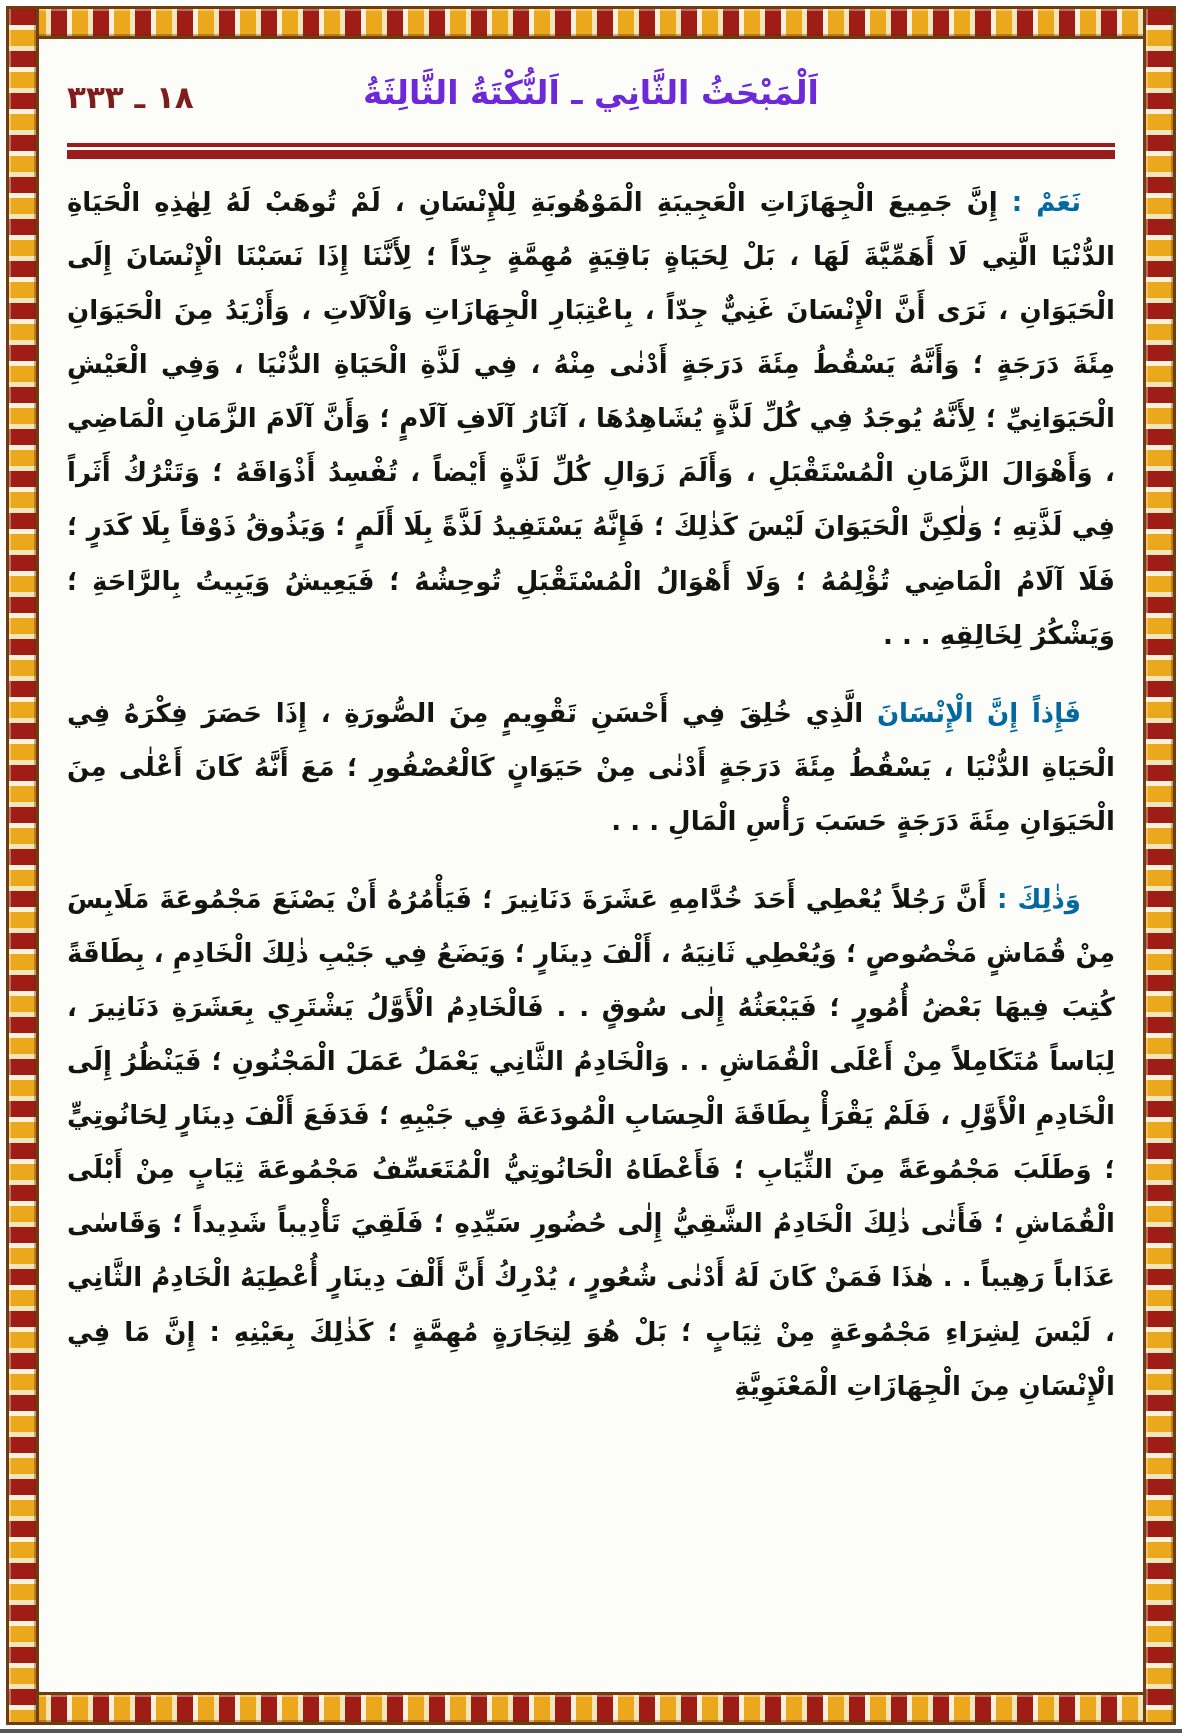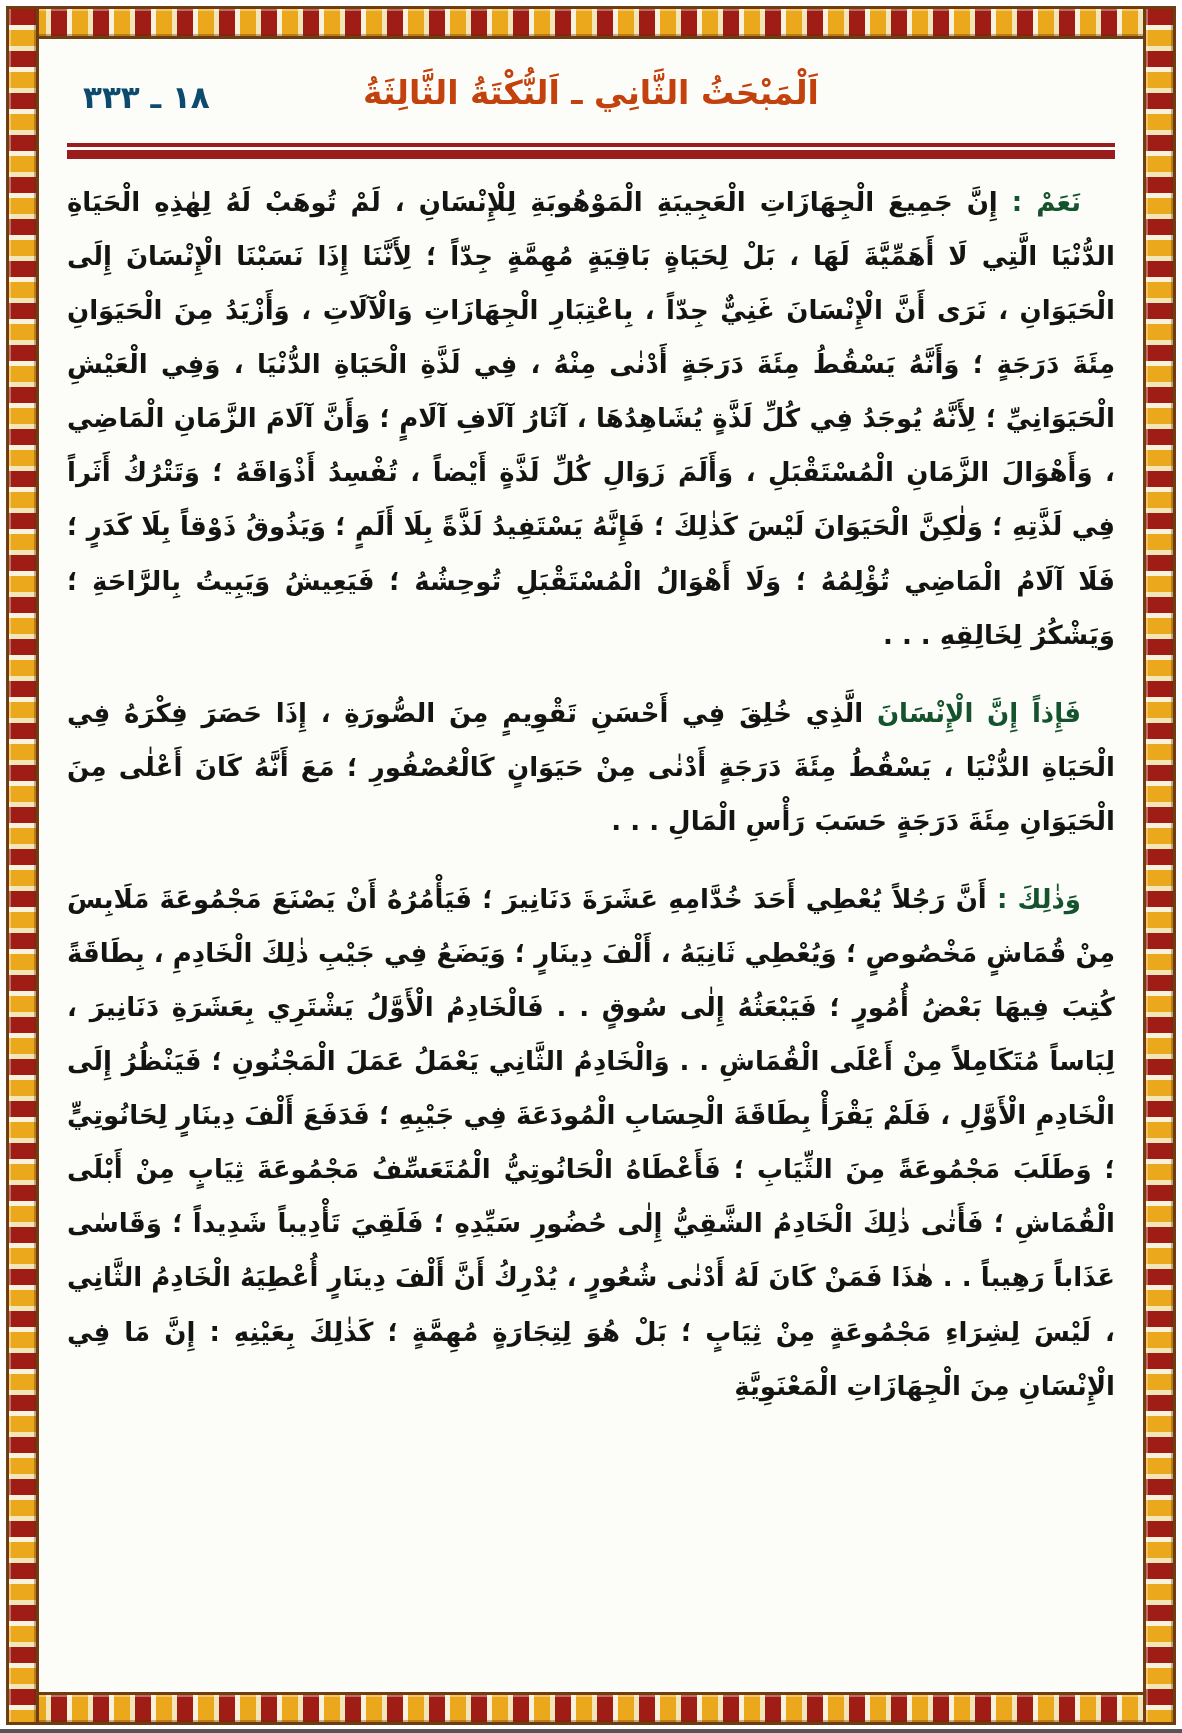--- a/index.html
+++ b/index.html
@@ -59,46 +59,46 @@
     direction: rtl;
     overflow: hidden;
   }
   .page-header { position: relative; height: 78px; }
   .page-title {
     margin: 0;
     padding-top: 16px;
     text-align: center;
     font-size: 33px;
     font-weight: bold;
-    color: #c2410c;
+    color: #6d28d9;
   }
   .page-number {
     position: absolute;
-    left: 16px; top: 22px;
+    left: 0; top: 22px;
     font-size: 31px;
     font-weight: bold;
-    color: #0c4a6e;
+    color: #7f1d1d;
     letter-spacing: 2px;
   }
   .divider { margin-top: 8px; }
   .divider .thin  { height: 4px; background: #9a1c1d; margin-bottom: 3px; }
   .divider .thick { height: 9px; background: #9a1c1d; }
   .body-text {
     margin-top: 16px;
     font-size: 26px;
     font-weight: bold;
     color: #141414;
     line-height: 2.08;
     text-align: justify;
   }
   .para {
     margin: 0 0 24px;
     text-indent: 34px;
   }
-  .para .lead { color: #14532d; }
+  .para .lead { color: #0369a1; }
 </style>
 </head>
 <body>
 
 <div class="sheet">
   <div class="strip h top"></div>
   <div class="strip h bottom"></div>
   <div class="strip v left"></div>
   <div class="strip v right"></div>
 

